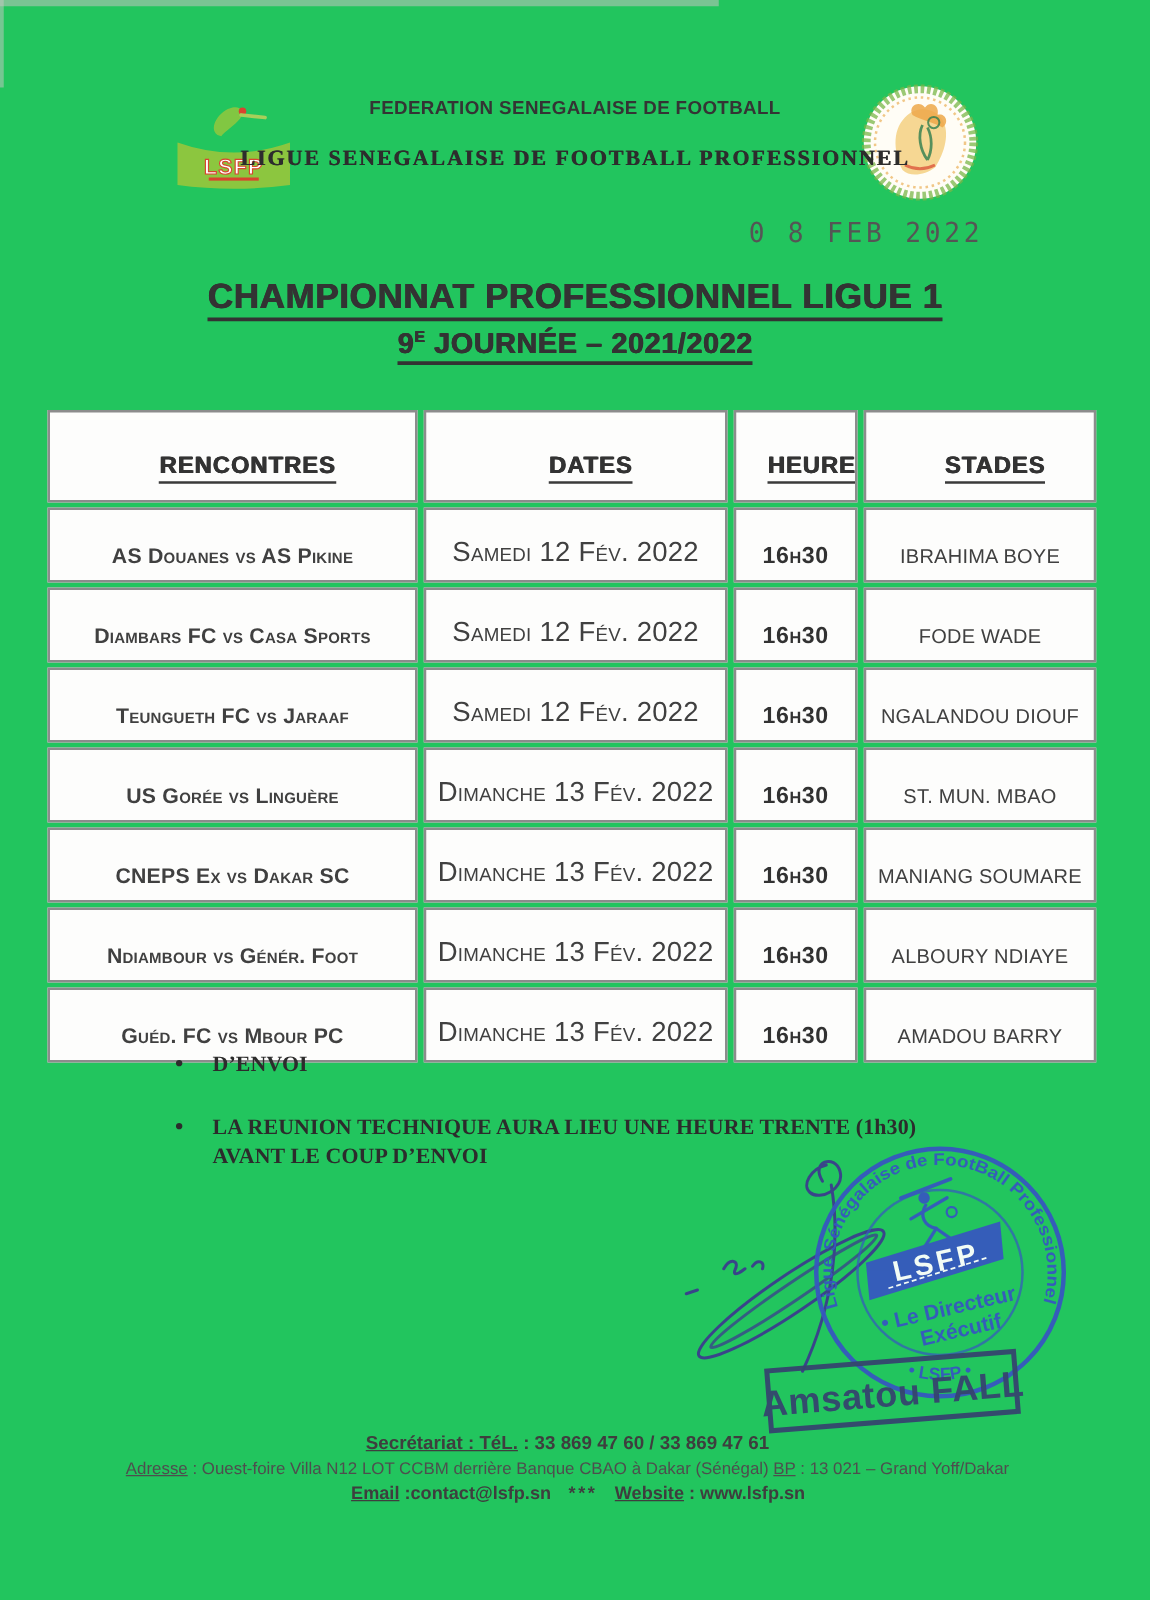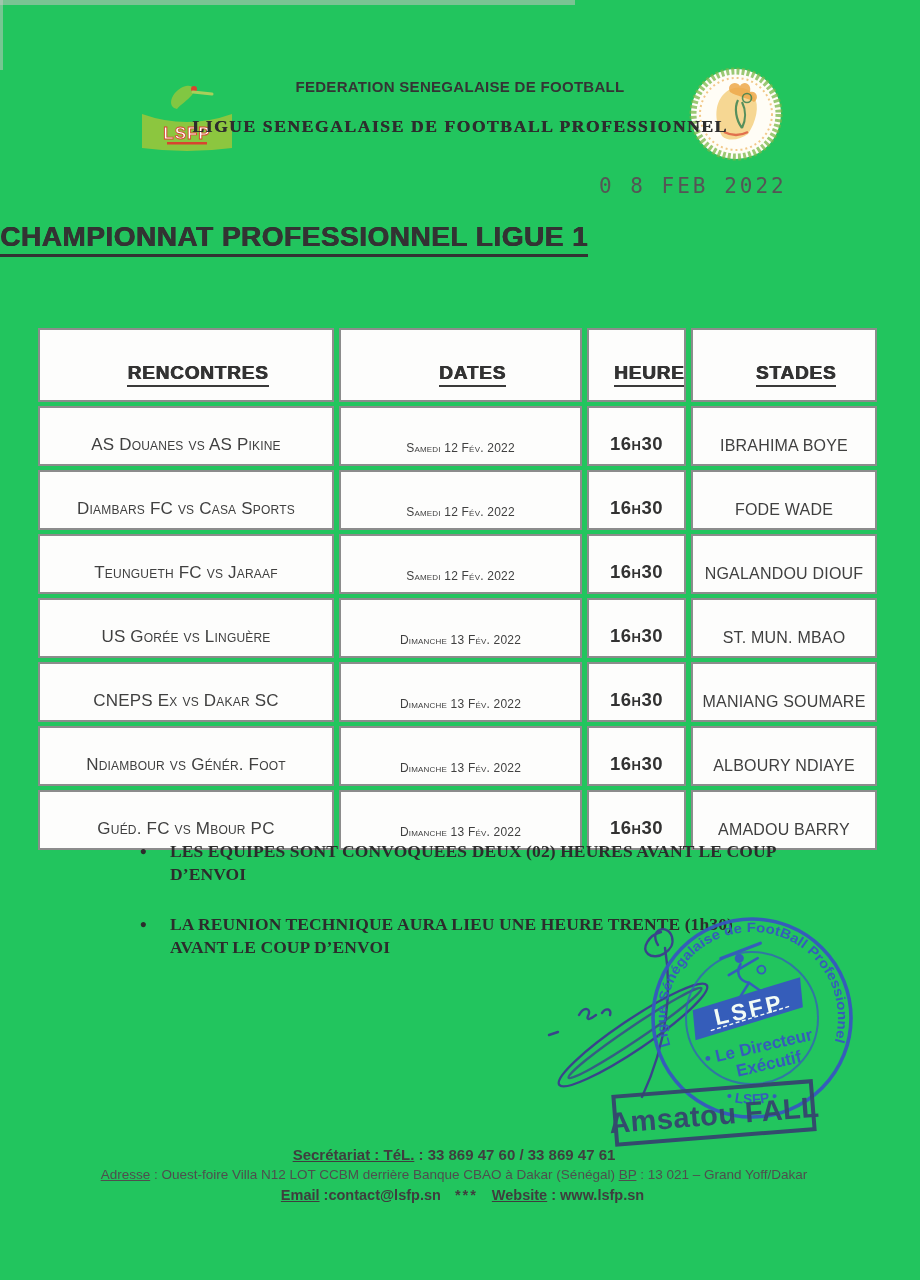--- a/index.html
+++ b/index.html
@@ -25,21 +25,21 @@
     letter-spacing:1.6px; color:#2d2d2d;
     text-shadow:.5px 0 0 currentColor;
   }
   .date-stamp {
     position:absolute; left:599px; top:174px; width:200px;
     font-family:"DejaVu Sans Mono", monospace; font-size:21px; letter-spacing:3px;
     color:#555; transform:scaleY(1.05);
   }
 
   
-  .doc-title { position:absolute; top:221px; left:0; right:0; text-align:left; }
+  .doc-title { position:absolute; top:221px; left:0; right:0; text-align:center; }
   .disp {
     font-weight:bold; color:#333;
     text-shadow:.7px 0 0 currentColor, 0 .4px 0 currentColor;
   }
   .doc-title .t1 {
     display:inline-block; font-size:28px; letter-spacing:.5px;
     border-bottom:3px solid #333; padding-bottom:1px;
   }
   .doc-title .t2 {
     display:inline-block; font-size:23px; letter-spacing:.5px;
@@ -56,22 +56,22 @@
   table.sched th, table.sched td {
     border:2px solid #8c8c8c; background:#fdfdfc;
     text-align:center; vertical-align:bottom; overflow:hidden; white-space:nowrap;
   }
   table.sched th { height:56px; padding-bottom:13px;padding-left:25px; }
   table.sched td { height:46px; padding-bottom:9px; }
   th .hdr {
     display:inline-block; font-size:19px; letter-spacing:.8px;
     border-bottom:2.5px solid #3a3a3a; padding-bottom:1px;
   }
-  td.rc { font-variant:small-caps; font-size:17px; letter-spacing:.2px; color:#404040; }
-  td.dt { font-variant:small-caps; font-size:12px; letter-spacing:.2px; color:#404040;margin-left:33px; }
+  td.rc { font-variant:small-caps; font-size:17px; letter-spacing:.2px; color:#404040;font-weight:bold; }
+  td.dt { font-variant:small-caps; font-size:22px; letter-spacing:.2px; color:#404040;margin-left:33px; }
   td.hr { font-variant:small-caps; font-size:18.5px; font-weight:bold; color:#323232; letter-spacing:.5px; }
   td.st { text-transform:uppercase; font-size:16px; letter-spacing:.2px; color:#404040; }
 
   
   .notes { position:absolute; left:138px; top:840px; width:700px; }
   .note {
     position:relative; padding-left:32px; margin-bottom:27px;
     font-family:"Liberation Serif", serif; font-weight:bold; font-size:17.5px;
     line-height:1.32; color:#2c2c2c; letter-spacing:.1px;
   }
@@ -120,20 +120,21 @@
       <path d="M40,70 Q52,76 64,70" fill="none" stroke="#d8442f" stroke-width="2.4" opacity=".7"></path>
     </svg>
   </div>
 
   <div class="league-title">LIGUE SENEGALAISE DE FOOTBALL PROFESSIONNEL</div>
 
   <div class="date-stamp">0 8 FEB 2022</div>
 
   <div class="doc-title">
     <div><span class="t1 disp">CHAMPIONNAT PROFESSIONNEL LIGUE 1</span></div>
+    <div><span class="t2 disp"><span>9</span><sup>E</sup><span> JOURNÉE – 2021/2022</span></span></div>
   </div>
 
   <table class="sched">
     <colgroup>
       <col style="width:296px">
         <col style="width:243px">
         <col style="width:99px">
         <col style="width:186px">
     </colgroup>
     <thead>
@@ -185,21 +186,20 @@
         <td class="rc">Guéd. FC vs Mbour PC</td>
         <td class="dt">Dimanche 13 Fév. 2022</td>
         <td class="hr">16h30</td>
         <td class="st">Amadou Barry</td>
       </tr>
     </tbody>
   </table>
 
   <div class="notes">
     <div class="note">
-      <div>LES EQUIPES SONT CONVOQUEES DEUX (02) HEURES AVANT LE COUP</div>
       <div>D’ENVOI</div>
     </div>
     <div class="note">
       <div>LA REUNION TECHNIQUE AURA LIEU UNE HEURE TRENTE (1h30)</div>
       <div>AVANT LE COUP D’ENVOI</div>
     </div>
   </div>
 
   <svg class="stamp-overlay" viewBox="0 0 395 255">
     <defs>

